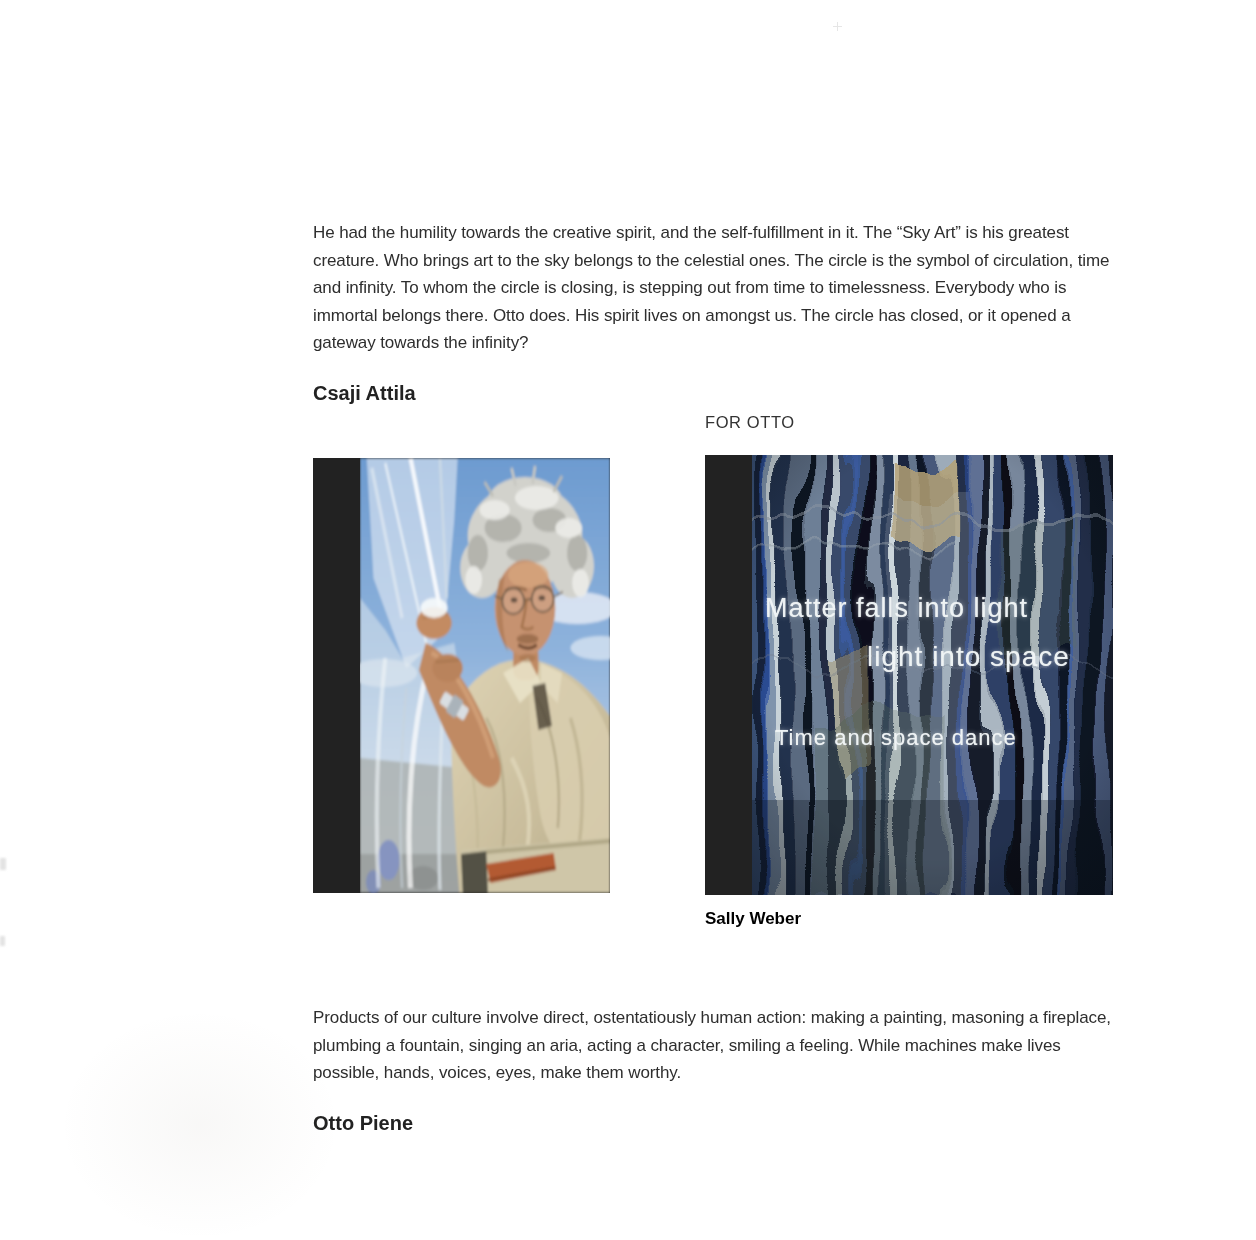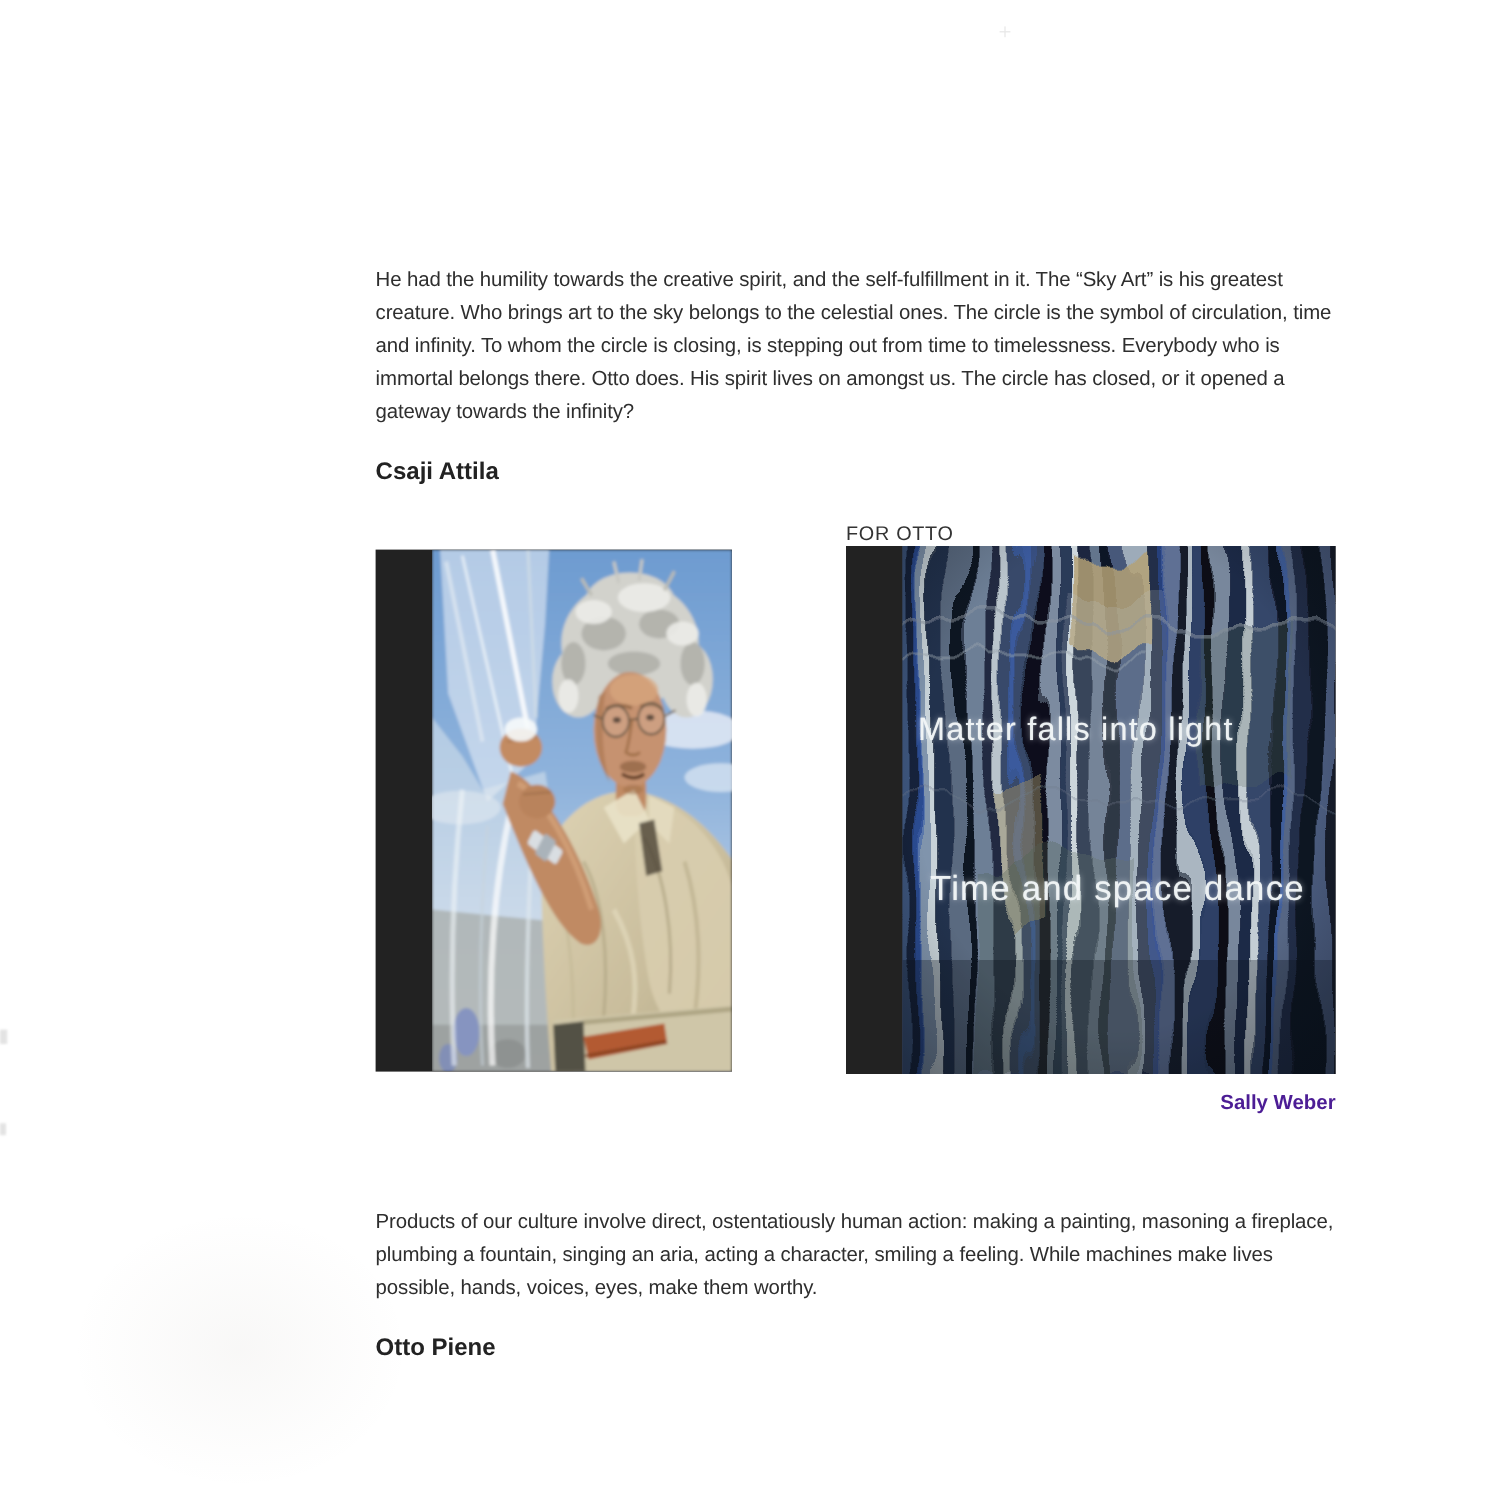--- a/index.html
+++ b/index.html
@@ -24,57 +24,56 @@
   .author {
     position: absolute;
     left: 313px;
     font-size: 20px;
     font-weight: bold;
     color: #222222;
   }
   .section-heading {
     position: absolute;
     left: 705px;
-    top: 436px;
+    top: 413px;
     font-size: 16.5px;
     letter-spacing: 0.6px;
     color: #333333;
   }
   .photo {
     position: absolute;
     overflow: hidden;
     background: #222;
     padding-left: 47px;
   }
   .photo svg { display: block; width: 100%; height: 100%; }
   #left-photo { left: 313px; top: 458px; width: 297px; height: 435px; }
   #right-artwork { left: 705px; top: 455px; width: 408px; height: 440px; }
 
   .artwork-caption {
     position: absolute;
     left: 705px;
     top: 909px;
     width: 408px;
-    text-align: right;
     font-size: 17px;
     font-weight: bold;
-    color: #4c1d95;
+    color: #000000;
   }
 
   .overlay-line {
     position: absolute;
     color: rgba(240, 244, 246, 0.95);
     text-shadow: 0 0 5px rgba(235, 242, 248, 0.55), 0 0 1px rgba(255,255,255,0.6);
     letter-spacing: 1px;
     white-space: nowrap;
     font-weight: 400;
   }
   #overlay-line-1 { left: 60px;  top: 138px; font-size: 27px; }
   #overlay-line-2 { left: 162px; top: 186px; font-size: 28px; }
-  #overlay-line-3 { left: 70px;  top: 270px; font-size: 29px; }
+  #overlay-line-3 { left: 70px;  top: 270px; font-size: 22px; }
 
   
   .scan-smudge {
     position: absolute; left: 60px; top: 1010px; width: 280px; height: 230px;
     background: radial-gradient(closest-side, rgba(120,110,95,0.05), rgba(120,110,95,0.0));
     pointer-events: none;
   }
   .scan-cross {
     position: absolute; left: 833px; top: 22px; width: 9px; height: 9px; opacity: 0.35;
   }
@@ -281,20 +280,21 @@
         <rect x="280" y="60" width="80" height="140" fill="#5c6a5e" opacity="0.25"></rect>
         <rect x="150" y="40" width="90" height="400" fill="#c4cdd2" opacity="0.18"></rect>
         <rect x="-24" y="60" width="456" height="3" fill="#8b95a2" opacity="0.5"></rect>
         <rect x="-24" y="92" width="240" height="2.5" fill="#9aa3ae" opacity="0.45"></rect>
         <rect x="-24" y="210" width="456" height="2" fill="#717c8a" opacity="0.3"></rect>
       </g>
       <rect width="408" height="440" fill="url(#vig)"></rect>
       <rect y="345" width="408" height="95" fill="#0a0f1a" opacity="0.3"></rect>
     </svg>
     <div class="overlay-line" id="overlay-line-1">Matter falls into light</div>
+    <div class="overlay-line" id="overlay-line-2">light into space</div>
     <div class="overlay-line" id="overlay-line-3">Time and space dance</div>
   </div>
 
   <div class="artwork-caption">Sally Weber</div>
 
   <p class="body-text" style="top:1004px">Products of our culture involve direct, ostentatiously human action: making a painting, masoning a fireplace, plumbing a fountain, singing an aria, acting a character, smiling a feeling. While machines make lives possible, hands, voices, eyes, make them worthy.</p>
 
   <div class="author" style="top:1112px">Otto Piene</div>
 
   <div class="scan-smudge"></div>

